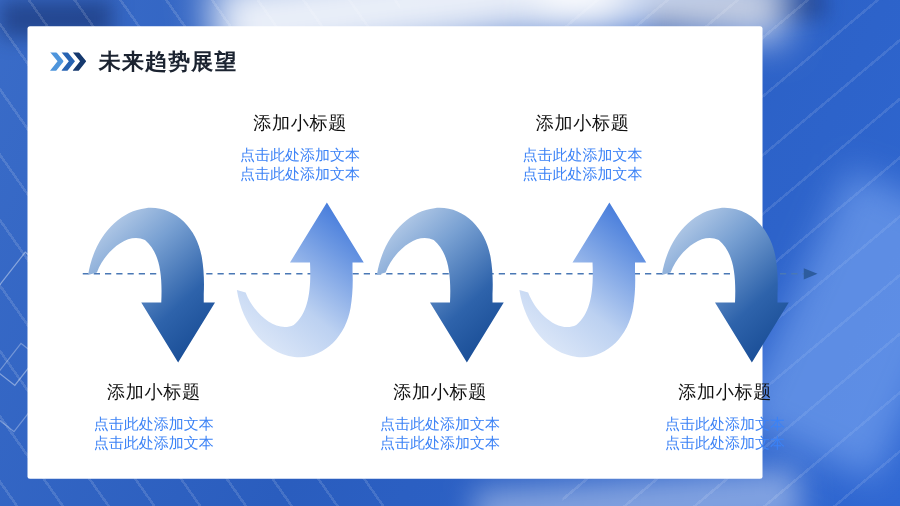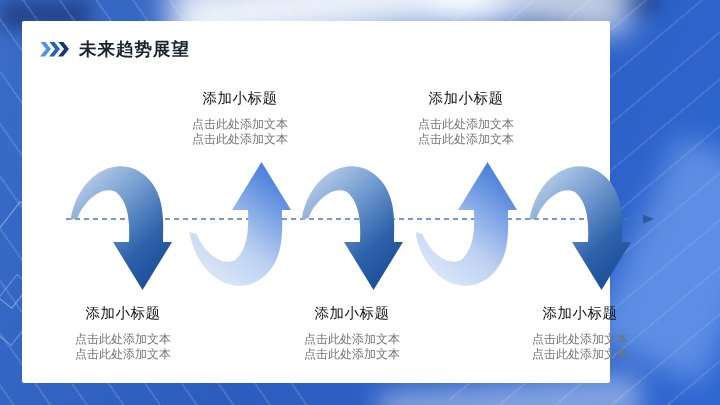--- a/index.html
+++ b/index.html
@@ -44,21 +44,21 @@
   .ch { display:inline-block; width:11px; height:15px; margin-right:-2px;
     clip-path:polygon(0 0,45% 0,100% 50%,45% 100%,0 100%,55% 50%); }
   .c1 { background:#4e95dc; } .c2 { background:#2763b2; } .c3 { background:#16396e; }
   .slide-title { font-size:17.5px; font-weight:bold; color:#1b2330;
     letter-spacing:1px; }
 
   
   .label { position:absolute; width:180px; text-align:center; z-index:3; }
   .label-heading { font-size:14.5px; font-weight:normal; color:#111111;
     margin-bottom:9px; letter-spacing:.5px; }
-  .label-line { font-size:12px; color:#737373; line-height:14.5px; }
+  .label-line { font-size:12px; color:#3b82f6; line-height:14.5px; }
 
   
   .timeline { position:absolute; left:44px; top:192px; z-index:1; }
   .arrow { position:absolute; width:104px; height:130px; z-index:2; }
   .a1 { left:47px;  top:141px; }
   .a2 { left:166px; top:139px; }
   .a3 { left:278px; top:141px; }
   .a4 { left:392px; top:139px; }
   .a5 { left:506px; top:141px; }
   .defs-holder { position:absolute; width:0; height:0; }

